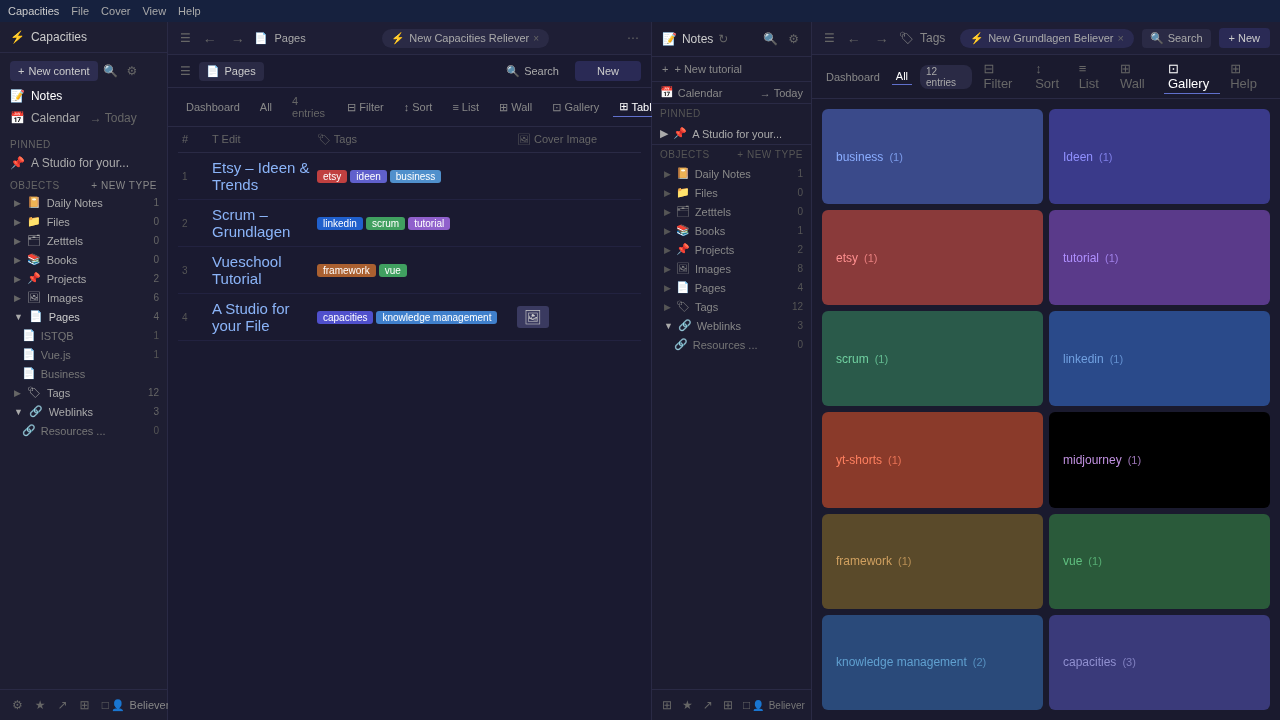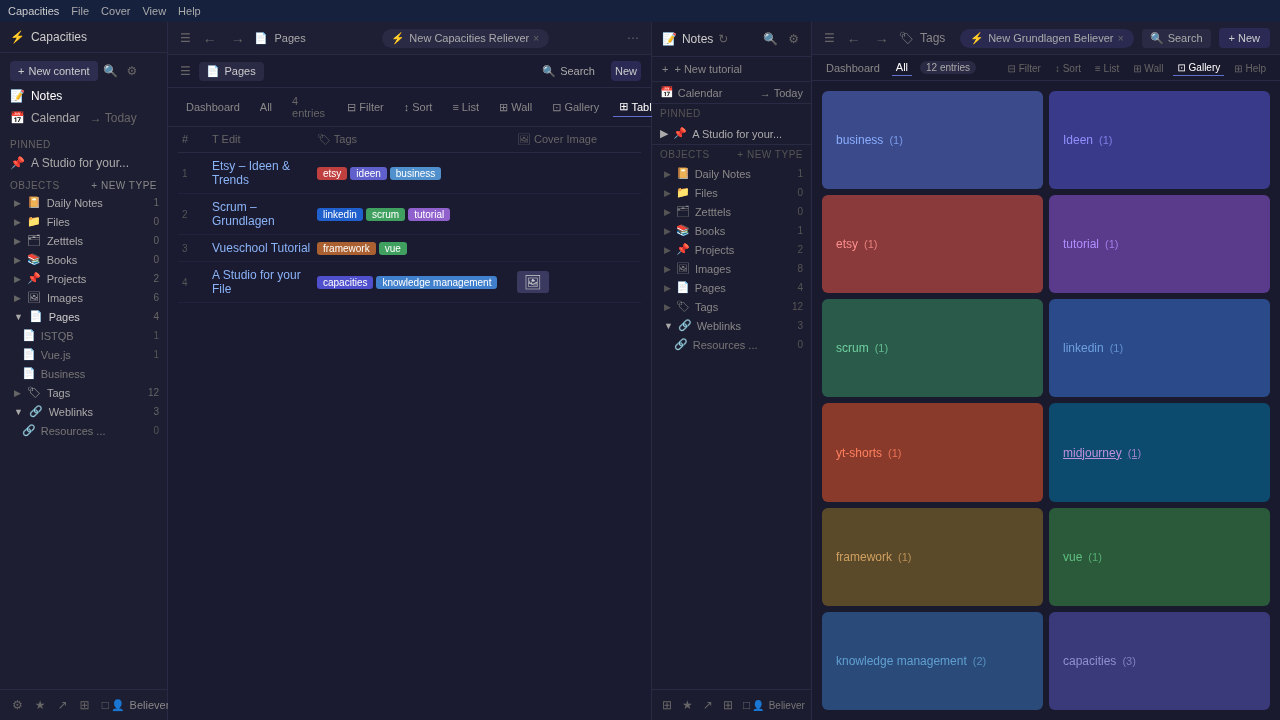--- a/index.html
+++ b/index.html
@@ -244,21 +244,21 @@
       color: #aaa;
       cursor: pointer;
       font-size: 11px;
       padding: 3px 8px;
     }
 
     .new-btn {
       background: #2a2a55;
       border: none;
       color: #ccc;
-      padding: 4px 4px;
+      padding: 4px 22px;
       border-radius: 4px;
       cursor: pointer;
       font-size: 11px;
     }
 
     
     .view-tabs {
       padding: 4px 10px;
       display: flex;
       align-items: center;
@@ -315,21 +315,21 @@
       border-bottom: 1px solid #222240;
       align-items: center;
       cursor: pointer;
     }
 
     .row-num { color: #555; font-size: 10px; }
 
     .page-link {
       color: #8bb4f8;
       text-decoration: none;
-      font-size: 12px;
+      font-size: 15px;
       text-align: right;
     }
 
     .tags-cell {
       display: flex;
       flex-wrap: wrap;
       gap: 3px;
     }
 
     .tag {
@@ -579,24 +579,24 @@
       background: #2a2a45;
       border-radius: 8px;
       padding: 1px 6px;
       font-size: 10px;
       color: #aaa;
     }
 
     .tags-view-options {
       margin-left: auto;
       display: flex;
-      align-items: flex-end;
+      align-items: flex-start;
       gap: 6px;
       color: #666;
-      font-size: 10px;
+      font-size: 13px;
     }
     .tags-view-option { cursor: pointer; padding: 2px 4px; }
     .tags-view-option.active { color: #fff; border-bottom: 1px solid #6070cc; }
 
     .tags-grid {
       display: grid;
       grid-template-columns: 1fr 1fr;
       gap: 6px;
       padding: 10px;
       overflow-y: auto;
@@ -614,21 +614,21 @@
       gap: 6px;
     }
 
     .tag-card-business { background: #3a4a8a; color: #8aadff; }
     .tag-card-ideen { background: #3a3a8a; color: #9090ff; }
     .tag-card-etsy { background: #8a3a3a; color: #ff9090; }
     .tag-card-tutorial { background: #5a3a8a; color: #b090ff; }
     .tag-card-scrum { background: #2a5a4a; color: #70d0a0; }
     .tag-card-linkedin { background: #2a4a8a; color: #70a0e0; }
     .tag-card-ytshorts { background: #8a3a2a; color: #ff8060; }
-    .tag-card-midjourney { background: #0c4a6e; color: #c090e0; text-decoration: underline; }
+    .tag-card-midjourney { background: #000000; color: #c090e0; }
     .tag-card-framework { background: #5a4a2a; color: #d0a060; }
     .tag-card-vue { background: #2a5a3a; color: #60c080; }
     .tag-card-km { background: #2a4a7a; color: #60a0d0; }
     .tag-card-capacities { background: #3a3a7a; color: #9090d0; }
 
     .tag-count {
       font-size: 11px;
       opacity: 0.8;
     }
 

